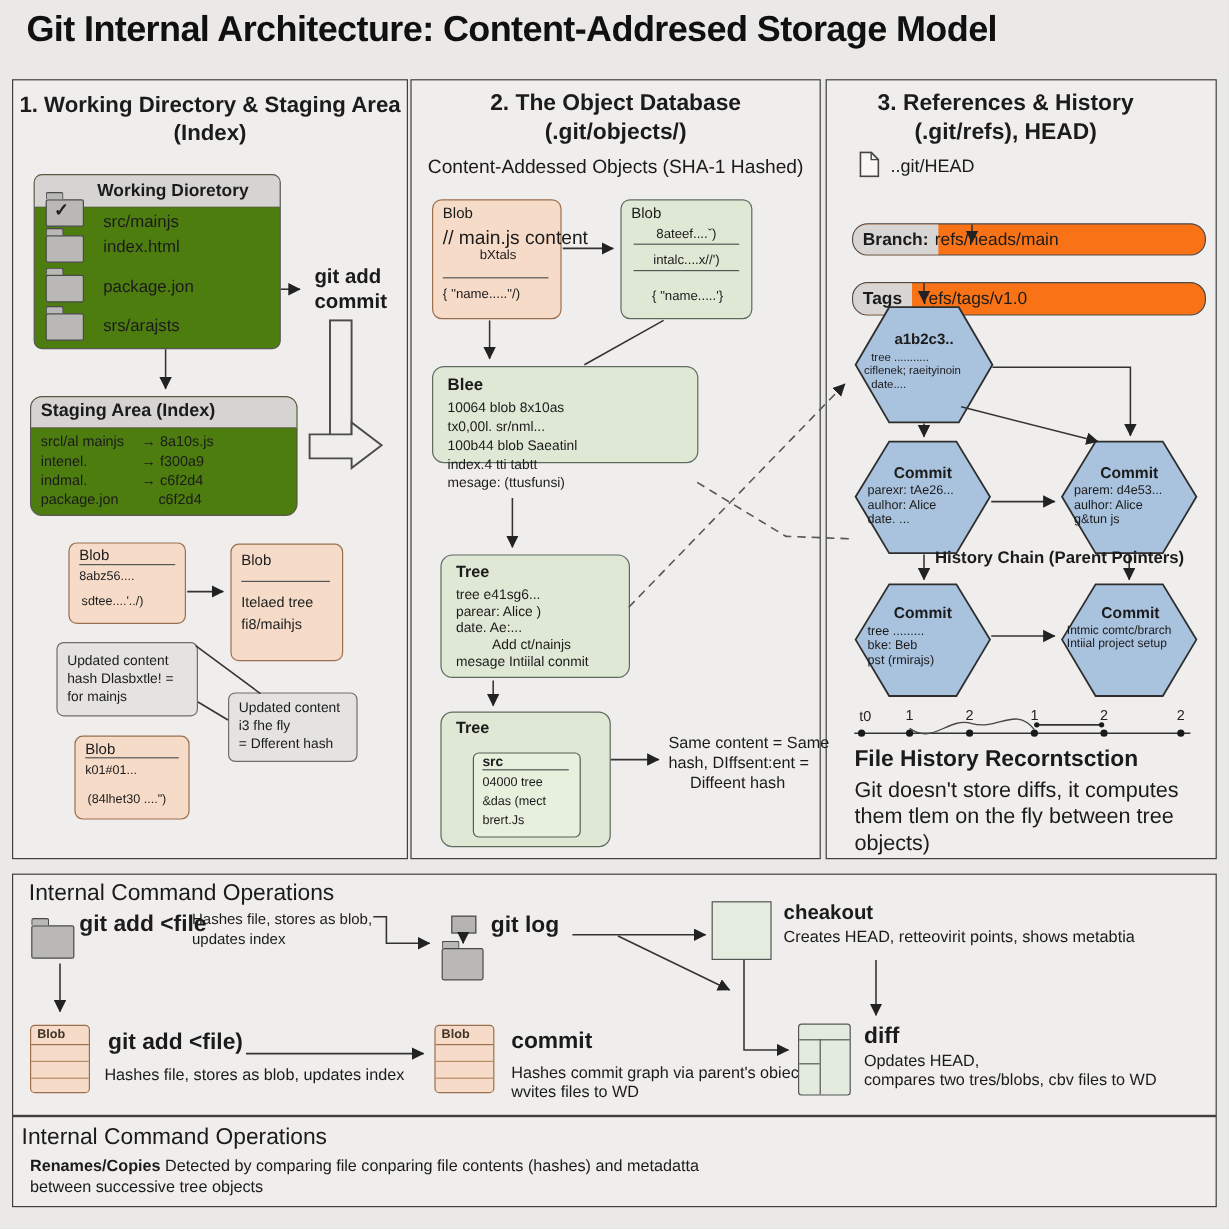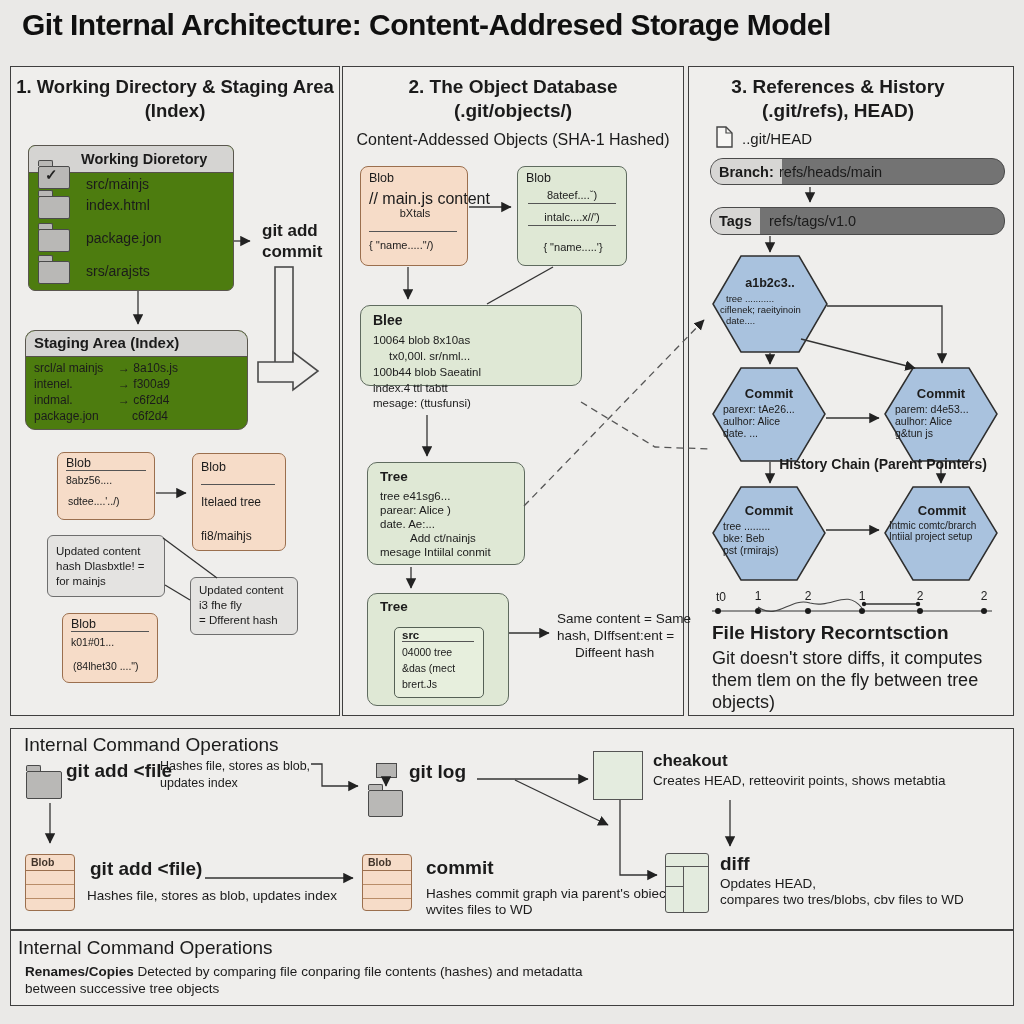--- a/index.html
+++ b/index.html
@@ -10,21 +10,21 @@
   .ctr{text-align:center;}
   .bold{font-weight:700;}
   .box{position:absolute;box-sizing:border-box;border:1.4px solid #5a564f;background:#4d7c0f;z-index:2;}
   .peach{background:#f6dcc8;border-color:#9b6f4e;}
   .greenb{background:#dfe8d5;border-color:#5f6b5f;}
   .grayb{background:#e4e3e1;border-color:#6e6e6e;}
   .band{position:absolute;left:0;top:0;right:0;background:#d5d4d2;border-bottom:1.2px solid #55504b;border-radius:6px 6px 0 0;}
   .folder{position:absolute;background:#b9b8b6;border:1.5px solid #4a4a4a;border-radius:2px;z-index:2;}
   .folder::before{content:"";position:absolute;top:-7px;left:-1.5px;width:13px;height:5px;background:#b9b8b6;
                   border:1.5px solid #4a4a4a;border-bottom:none;border-radius:2px 2px 0 0;}
-  .pill{position:absolute;border:1.4px solid #4a4a4a;border-radius:13px;background:#737373;box-sizing:border-box;z-index:2;}
+  .pill{position:absolute;border:1.4px solid #4a4a4a;border-radius:13px;background:#f97316;box-sizing:border-box;z-index:2;margin-top:28px;}
   .plab{position:absolute;left:0;top:0;bottom:0;background:#d7d6d4;border-radius:12px 0 0 12px;
         display:flex;align-items:center;padding:0 8px;font-weight:700;}
   .pval{position:absolute;top:50%;transform:translateY(-50%);}
   svg.overlay{position:absolute;left:0;top:0;z-index:5;pointer-events:none;}
   .hexlab{position:absolute;z-index:6;}
   .hexlab .hl-line{white-space:nowrap;}
   .blobicon{position:absolute;width:50px;height:57px;background:#f6dcc8;border:1.5px solid #9b6f4e;border-radius:4px;box-sizing:border-box;z-index:2;}
   .blobicon .bh{height:15px;border-bottom:1.3px solid #9b6f4e;font-size:10.5px;font-weight:700;padding-left:5px;color:#42342a;line-height:15px;}
   .blobicon .bc{height:13px;border-bottom:1.3px solid #b98d68;}
   .blobicon .nb{border-bottom:none;}
@@ -86,21 +86,21 @@
   <div class="box peach" style="left:57px;top:452px;width:98px;height:68px;border-radius:7px;">
     <div class="t u" style="left:8px;top:3px;font-size:12.5px;width:80px;">Blob</div>
     <div class="t" style="left:8px;top:21px;font-size:10.5px;">8abz56....</div>
     <div class="t" style="left:10px;top:42px;font-size:10.5px;">sdtee....'../)</div>
   </div>
 
   <div class="box peach" style="left:192px;top:453px;width:94px;height:98px;border-radius:7px;">
     <div class="t" style="left:8px;top:6px;font-size:12.5px;">Blob</div>
     <div style="position:absolute;left:8px;top:30px;width:74px;border-top:1.1px solid #555;"></div>
     <div class="t" style="left:8px;top:41px;font-size:12px;">Itelaed tree</div>
-    <div class="t" style="left:8px;top:59px;font-size:12px;margin-top:16px;">fi8/maihjs</div>
+    <div class="t" style="left:8px;top:59px;font-size:12px;">fi8/maihjs</div>
   </div>
 
   <div class="box grayb" style="left:47px;top:535px;width:118px;height:62px;border-radius:6px;">
     <div class="t" style="left:8px;top:9px;font-size:11.5px;">Updated content</div>
     <div class="t" style="left:8px;top:24px;font-size:11.5px;">hash Dlasbxtle! =</div>
     <div class="t" style="left:8px;top:39px;font-size:11.5px;">for mainjs</div>
   </div>
 
   <div class="box grayb" style="left:190px;top:577px;width:108px;height:58px;border-radius:6px;">
     <div class="t" style="left:8px;top:6px;font-size:11.5px;">Updated content</div>
@@ -129,21 +129,21 @@
   <div class="box greenb" style="left:517px;top:166px;width:110px;height:100px;border-radius:8px;">
     <div class="t" style="left:8px;top:4px;font-size:12.5px;">Blob</div>
     <div class="t ctr u" style="left:10px;top:22px;width:88px;font-size:11px;padding-bottom:2px;">8ateef....ˇ)</div>
     <div class="t ctr u" style="left:10px;top:44px;width:88px;font-size:11px;padding-bottom:2px;">intalc....x//')</div>
     <div class="t ctr" style="left:0;top:74px;width:110px;font-size:11px;">{ "name.....'}</div>
   </div>
 
   <div class="box greenb" style="left:360px;top:305px;width:222px;height:81px;border-radius:10px;">
     <div class="t bold" style="left:12px;top:6px;font-size:14px;">Blee</div>
     <div class="t" style="left:12px;top:28px;font-size:11.5px;">10064 blob 8x10as</div>
-    <div class="t" style="left:28px;top:44px;font-size:11.5px;text-align:center;">tx0,00l.   sr/nml...</div>
+    <div class="t" style="left:12px;top:44px;font-size:11.5px;text-align:center;">tx0,00l.   sr/nml...</div>
     <div class="t" style="left:12px;top:60px;font-size:11.5px;">100b44 blob Saeatinl</div>
     <div class="t" style="left:12px;top:76px;font-size:11.5px;">index.4 tti  tabtt</div>
     <div class="t" style="left:12px;top:91px;font-size:11.5px;">mesage: (ttusfunsi)</div>
   </div>
 
   <div class="box greenb" style="left:367px;top:462px;width:158px;height:103px;border-radius:10px;">
     <div class="t bold" style="left:12px;top:6px;font-size:13.5px;">Tree</div>
     <div class="t" style="left:12px;top:27px;font-size:11.5px;">tree e41sg6...</div>
     <div class="t" style="left:12px;top:41px;font-size:11.5px;">parear: Alice )</div>
     <div class="t" style="left:12px;top:55px;font-size:11.5px;">date. Ae:...</div>

